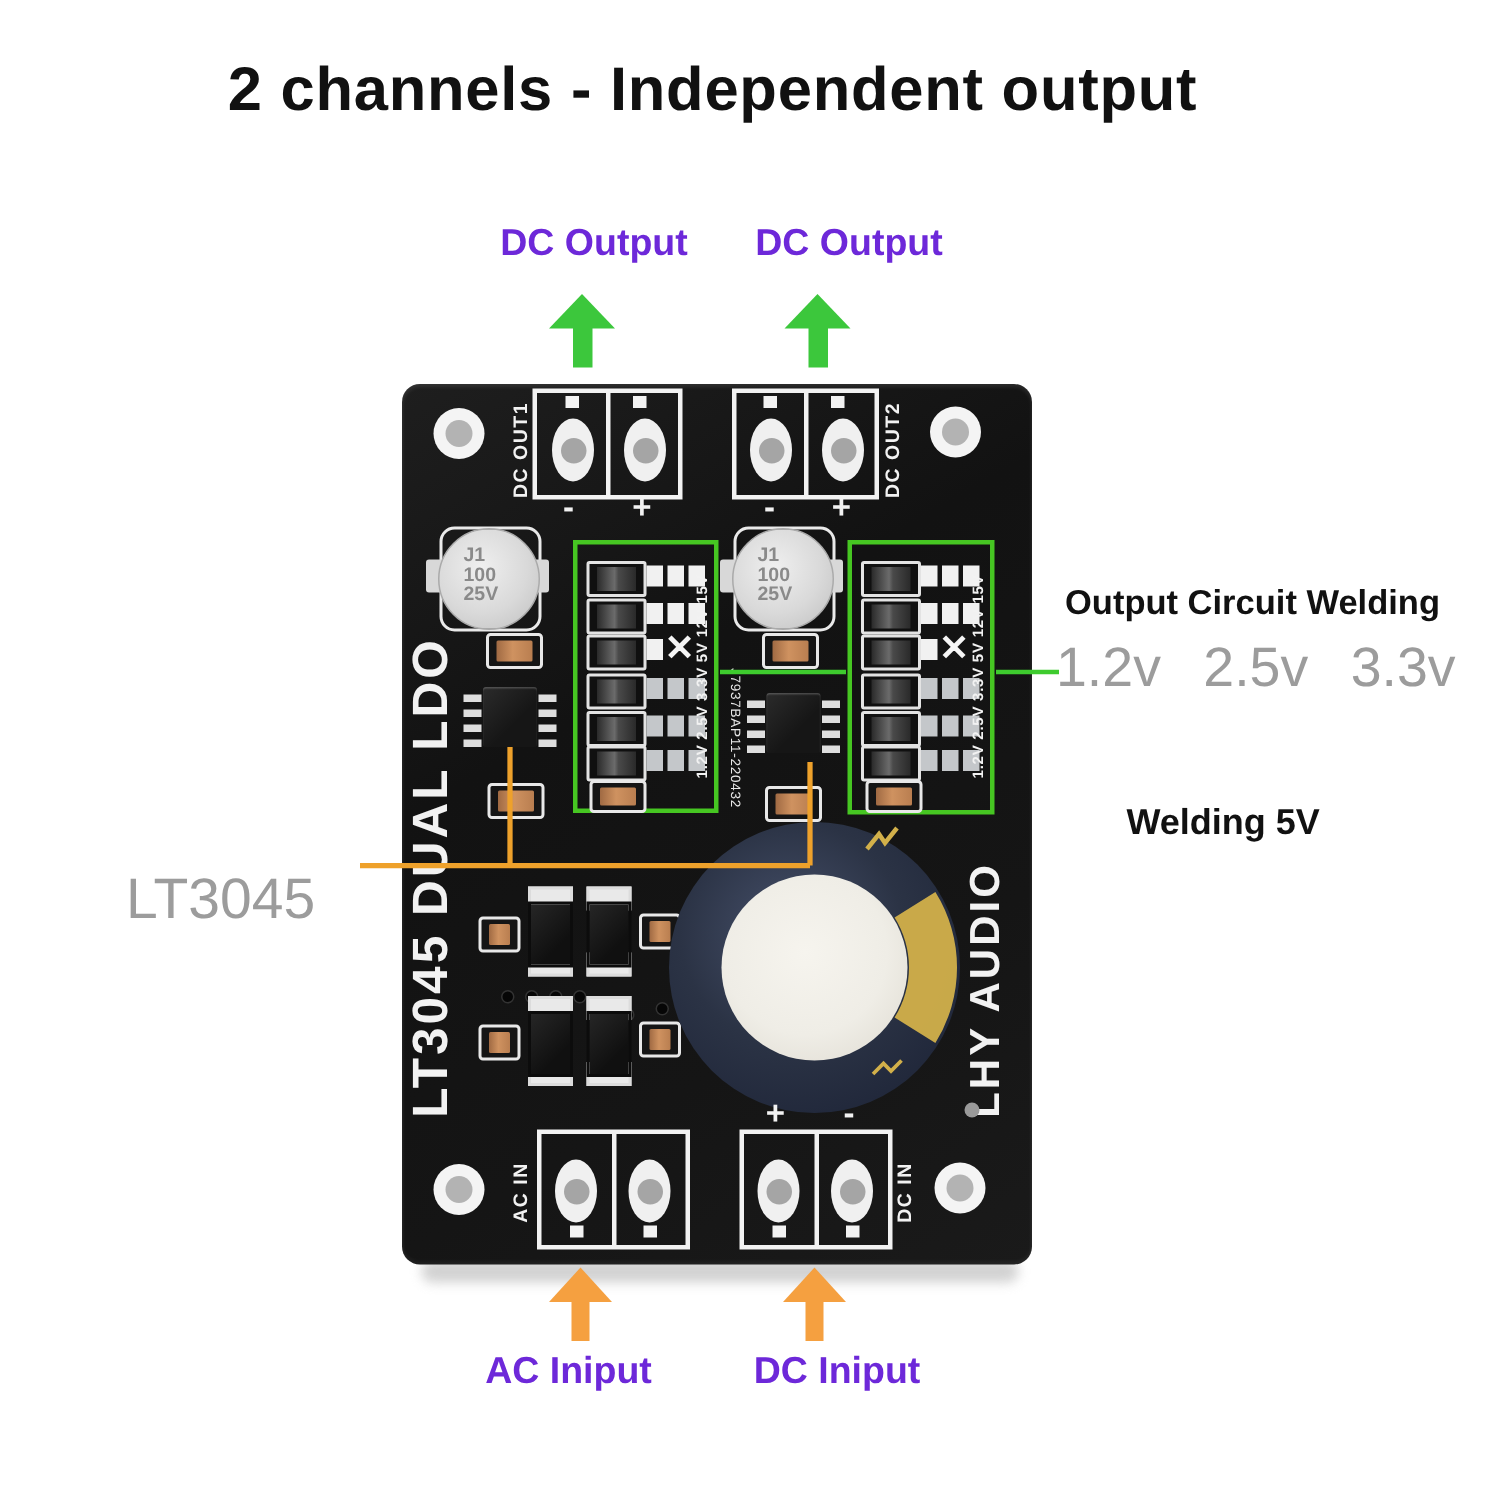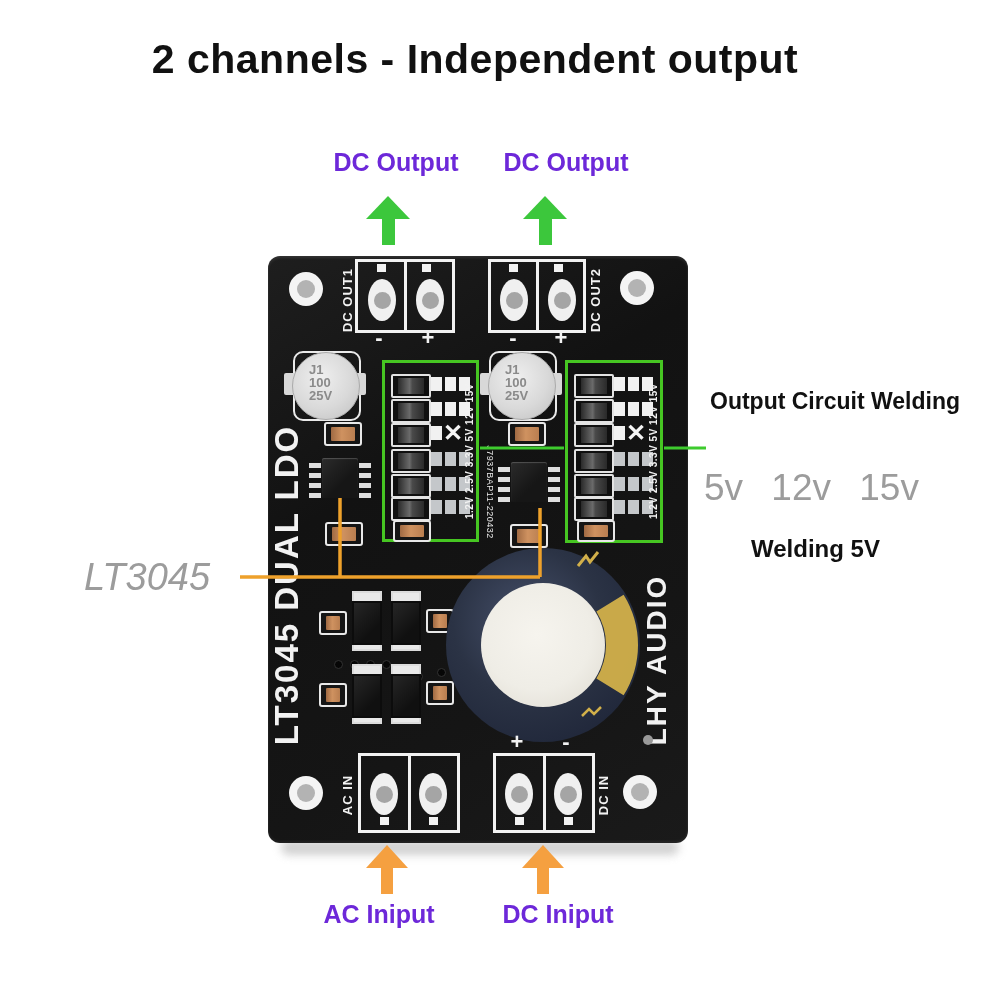--- a/index.html
+++ b/index.html
@@ -57,24 +57,24 @@
 <body>
 
 <div class="canvas">
 
   <div class="abs title" style="left:475px;top:36px;transform:translateX(-50%);">2 channels - Independent output</div>
 
   <div class="abs callout" style="left:396px;top:148px;transform:translateX(-50%);">DC Output</div>
   <div class="abs callout" style="left:566px;top:148px;transform:translateX(-50%);">DC Output</div>
 
   <div class="abs scw" style="left:710px;top:388px;">Output Circuit Welding</div>
-  <div class="abs volts" style="left:704px;top:467px;">5v 12v 15v</div>
+  <div class="abs volts" style="left:704px;top:424px;">1.2v 2.5v 3.3v</div>
   <div class="abs default5" style="left:751px;top:535px;">Welding 5V</div>
 
-  <div class="abs lt3045" style="left:84px;top:556px;font-style:italic;">LT3045</div>
+  <div class="abs lt3045" style="left:84px;top:579px;">LT3045</div>
 
   <div class="abs callout" style="left:558px;top:900px;transform:translateX(-50%);">DC Iniput</div>
   <div class="abs callout" style="left:379px;top:900px;transform:translateX(-50%);">AC Iniput</div>
 
   <div class="abs shadowbar"></div>
 
   <div class="abs board">
 
     <div class="abs hole" style="left:21px;top:16px;">
         <i></i>

